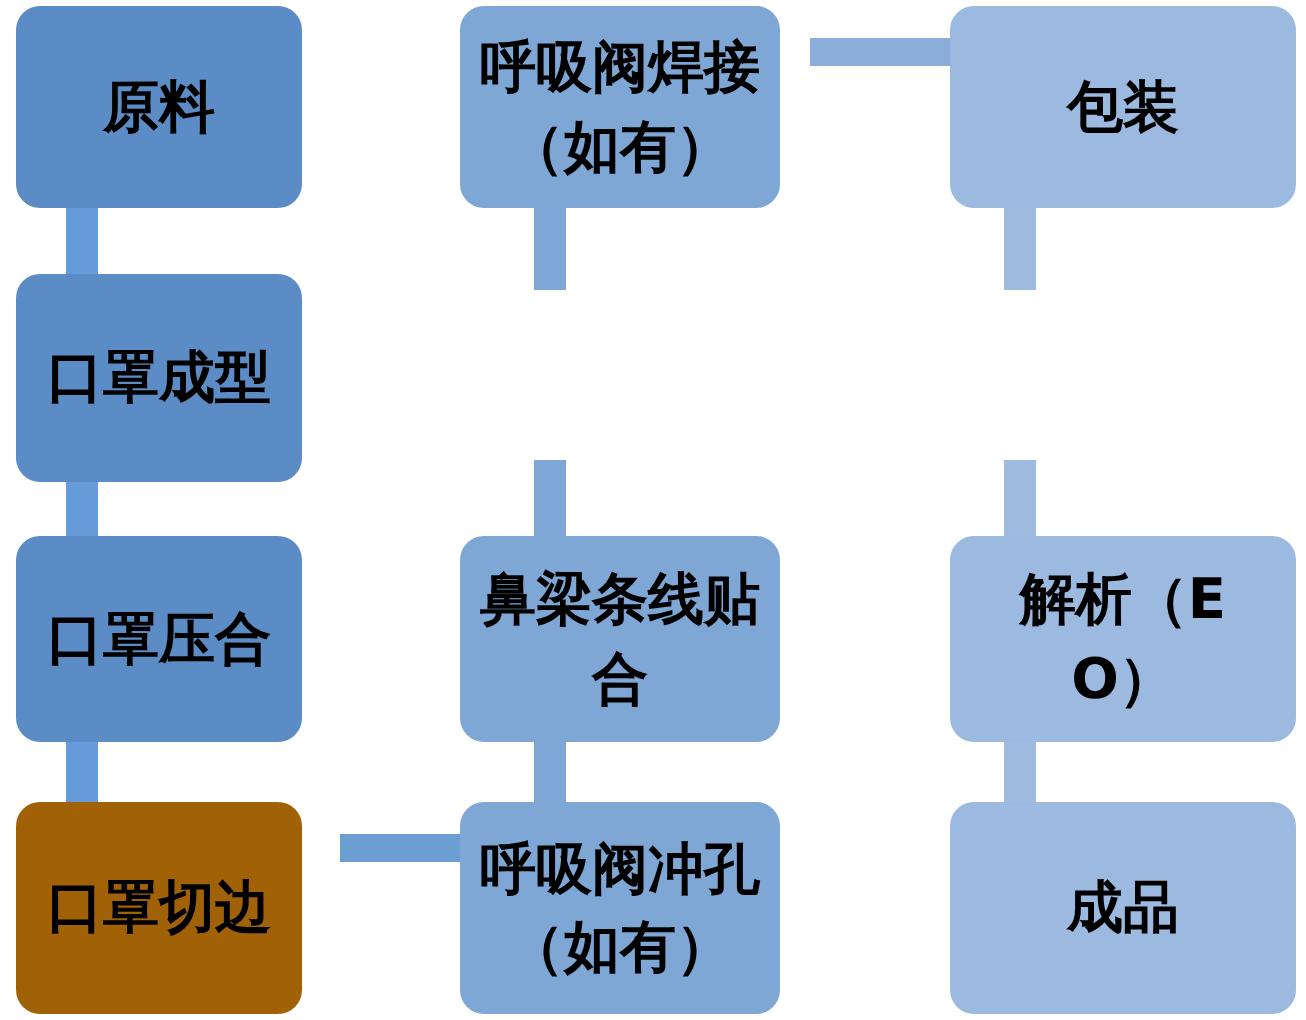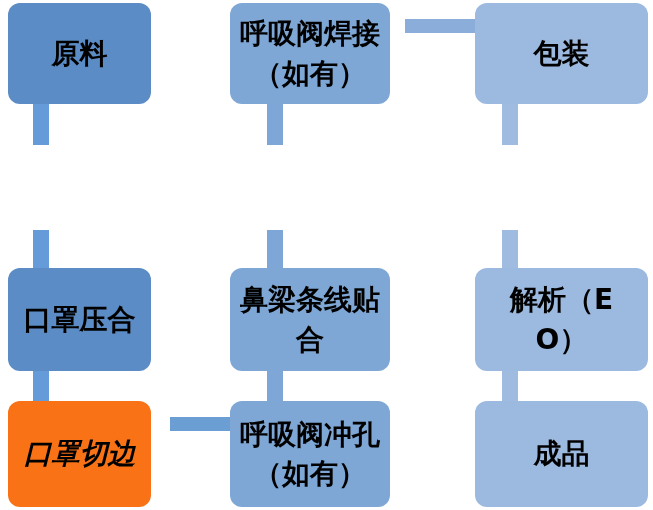--- a/index.html
+++ b/index.html
@@ -68,22 +68,23 @@
   <div class="conn vc c2x vy3" style="background-color: rgb(126, 167, 216);"></div>
 
   <div class="conn vc c3x vy1" style="background-color: rgb(159, 187, 224);"></div>
   <div class="conn vc c3x vy2" style="background-color: rgb(159, 187, 224);"></div>
   <div class="conn vc c3x vy3" style="background-color: rgb(159, 187, 224);"></div>
 
   <div class="conn hc top" style="background-color: rgb(139, 173, 218);"></div>
   <div class="conn hc bottom" style="background-color: rgb(107, 159, 211);"></div>
 
   <div class="box c1 r1" style="background-color: rgb(91, 140, 197);">原料</div>
+  <div class="box c1 r2" style="background-color: rgb(91, 140, 197);">口罩成型</div>
   <div class="box c1 r3" style="background-color: rgb(91, 140, 197); text-align: right;">口罩压合</div>
-  <div class="box c1 r4" style="background-color: #f97316; font-style: italic;">口罩切边</div>
+  <div class="box c1 r4" style="background-color: #a16207;">口罩切边</div>
 
   <div class="box c2 r1" style="background-color: rgb(126, 167, 213);">呼吸阀焊接（如有）</div>
   <div class="box c2 r3" style="background-color: rgb(126, 167, 213);">鼻梁条线贴合</div>
   <div class="box c2 r4" style="background-color: rgb(126, 167, 213);">呼吸阀冲孔（如有）</div>
 
   <div class="box c3 r1" style="background-color: rgb(156, 185, 223);">包装</div>
   <div class="box c3 r3" style="background-color: rgb(156, 185, 223);">解析（EO）</div>
   <div class="box c3 r4" style="background-color: rgb(156, 185, 223);">成品</div>
 
 </div>

